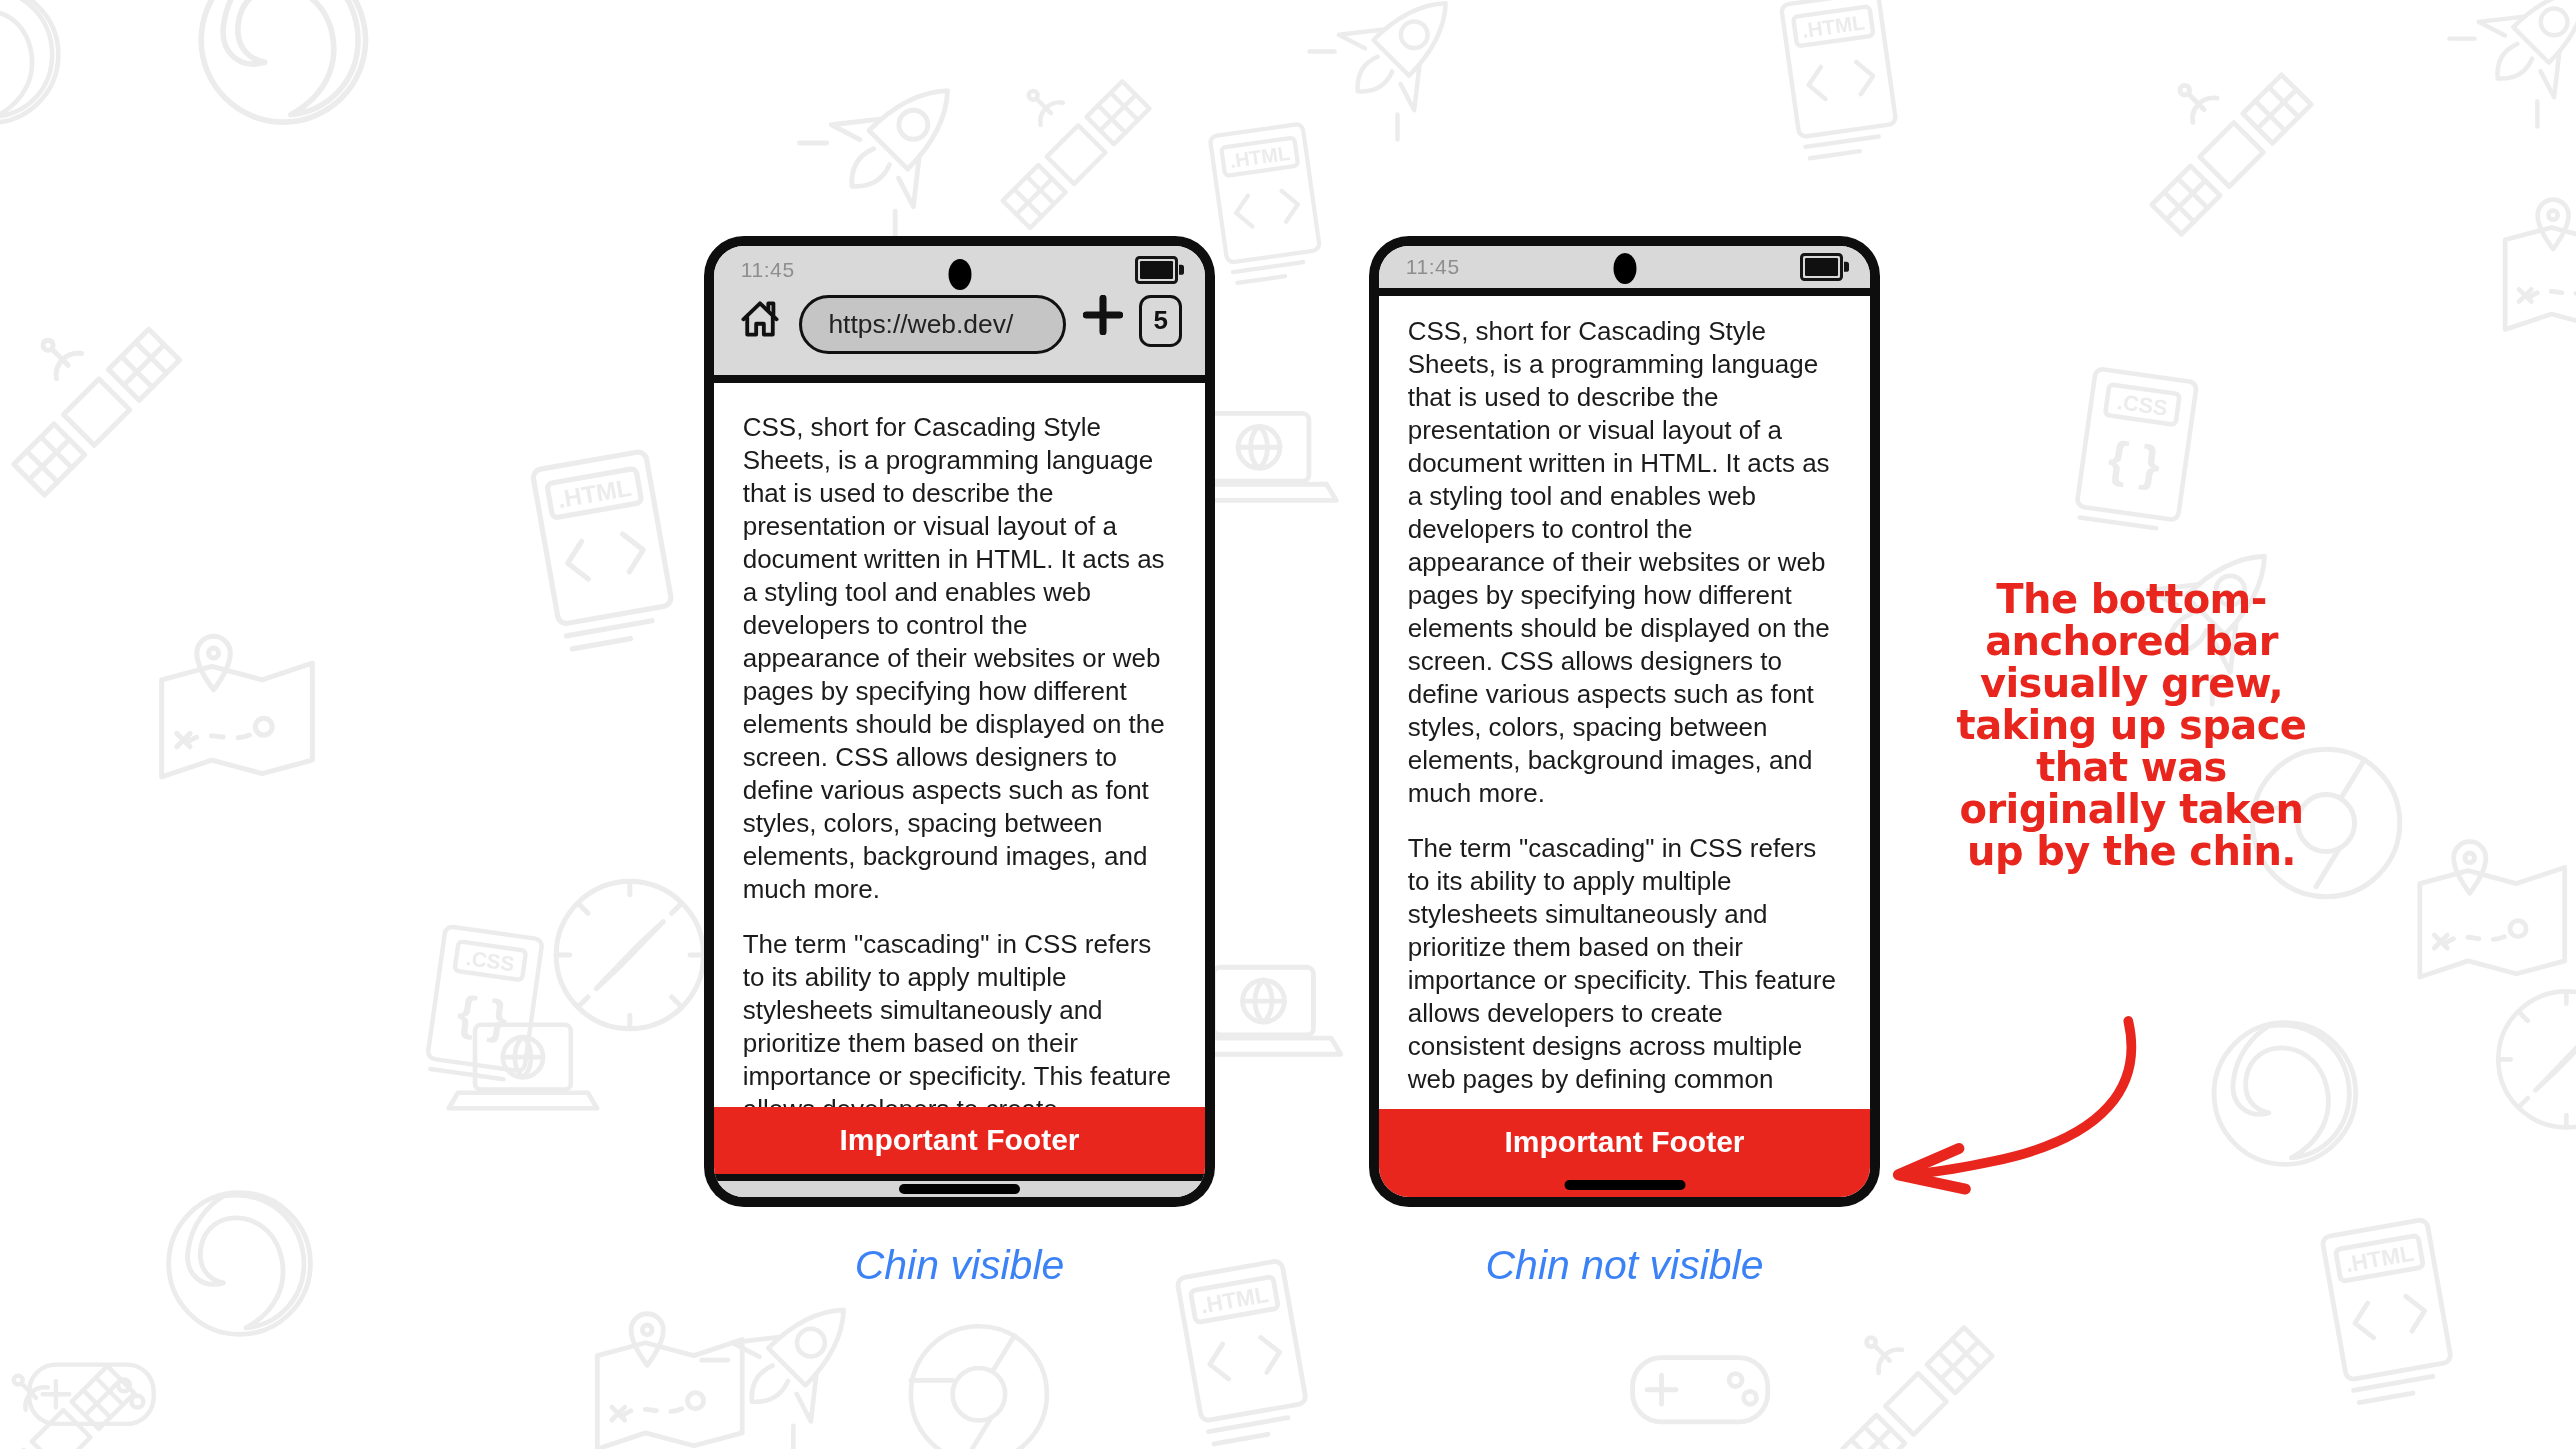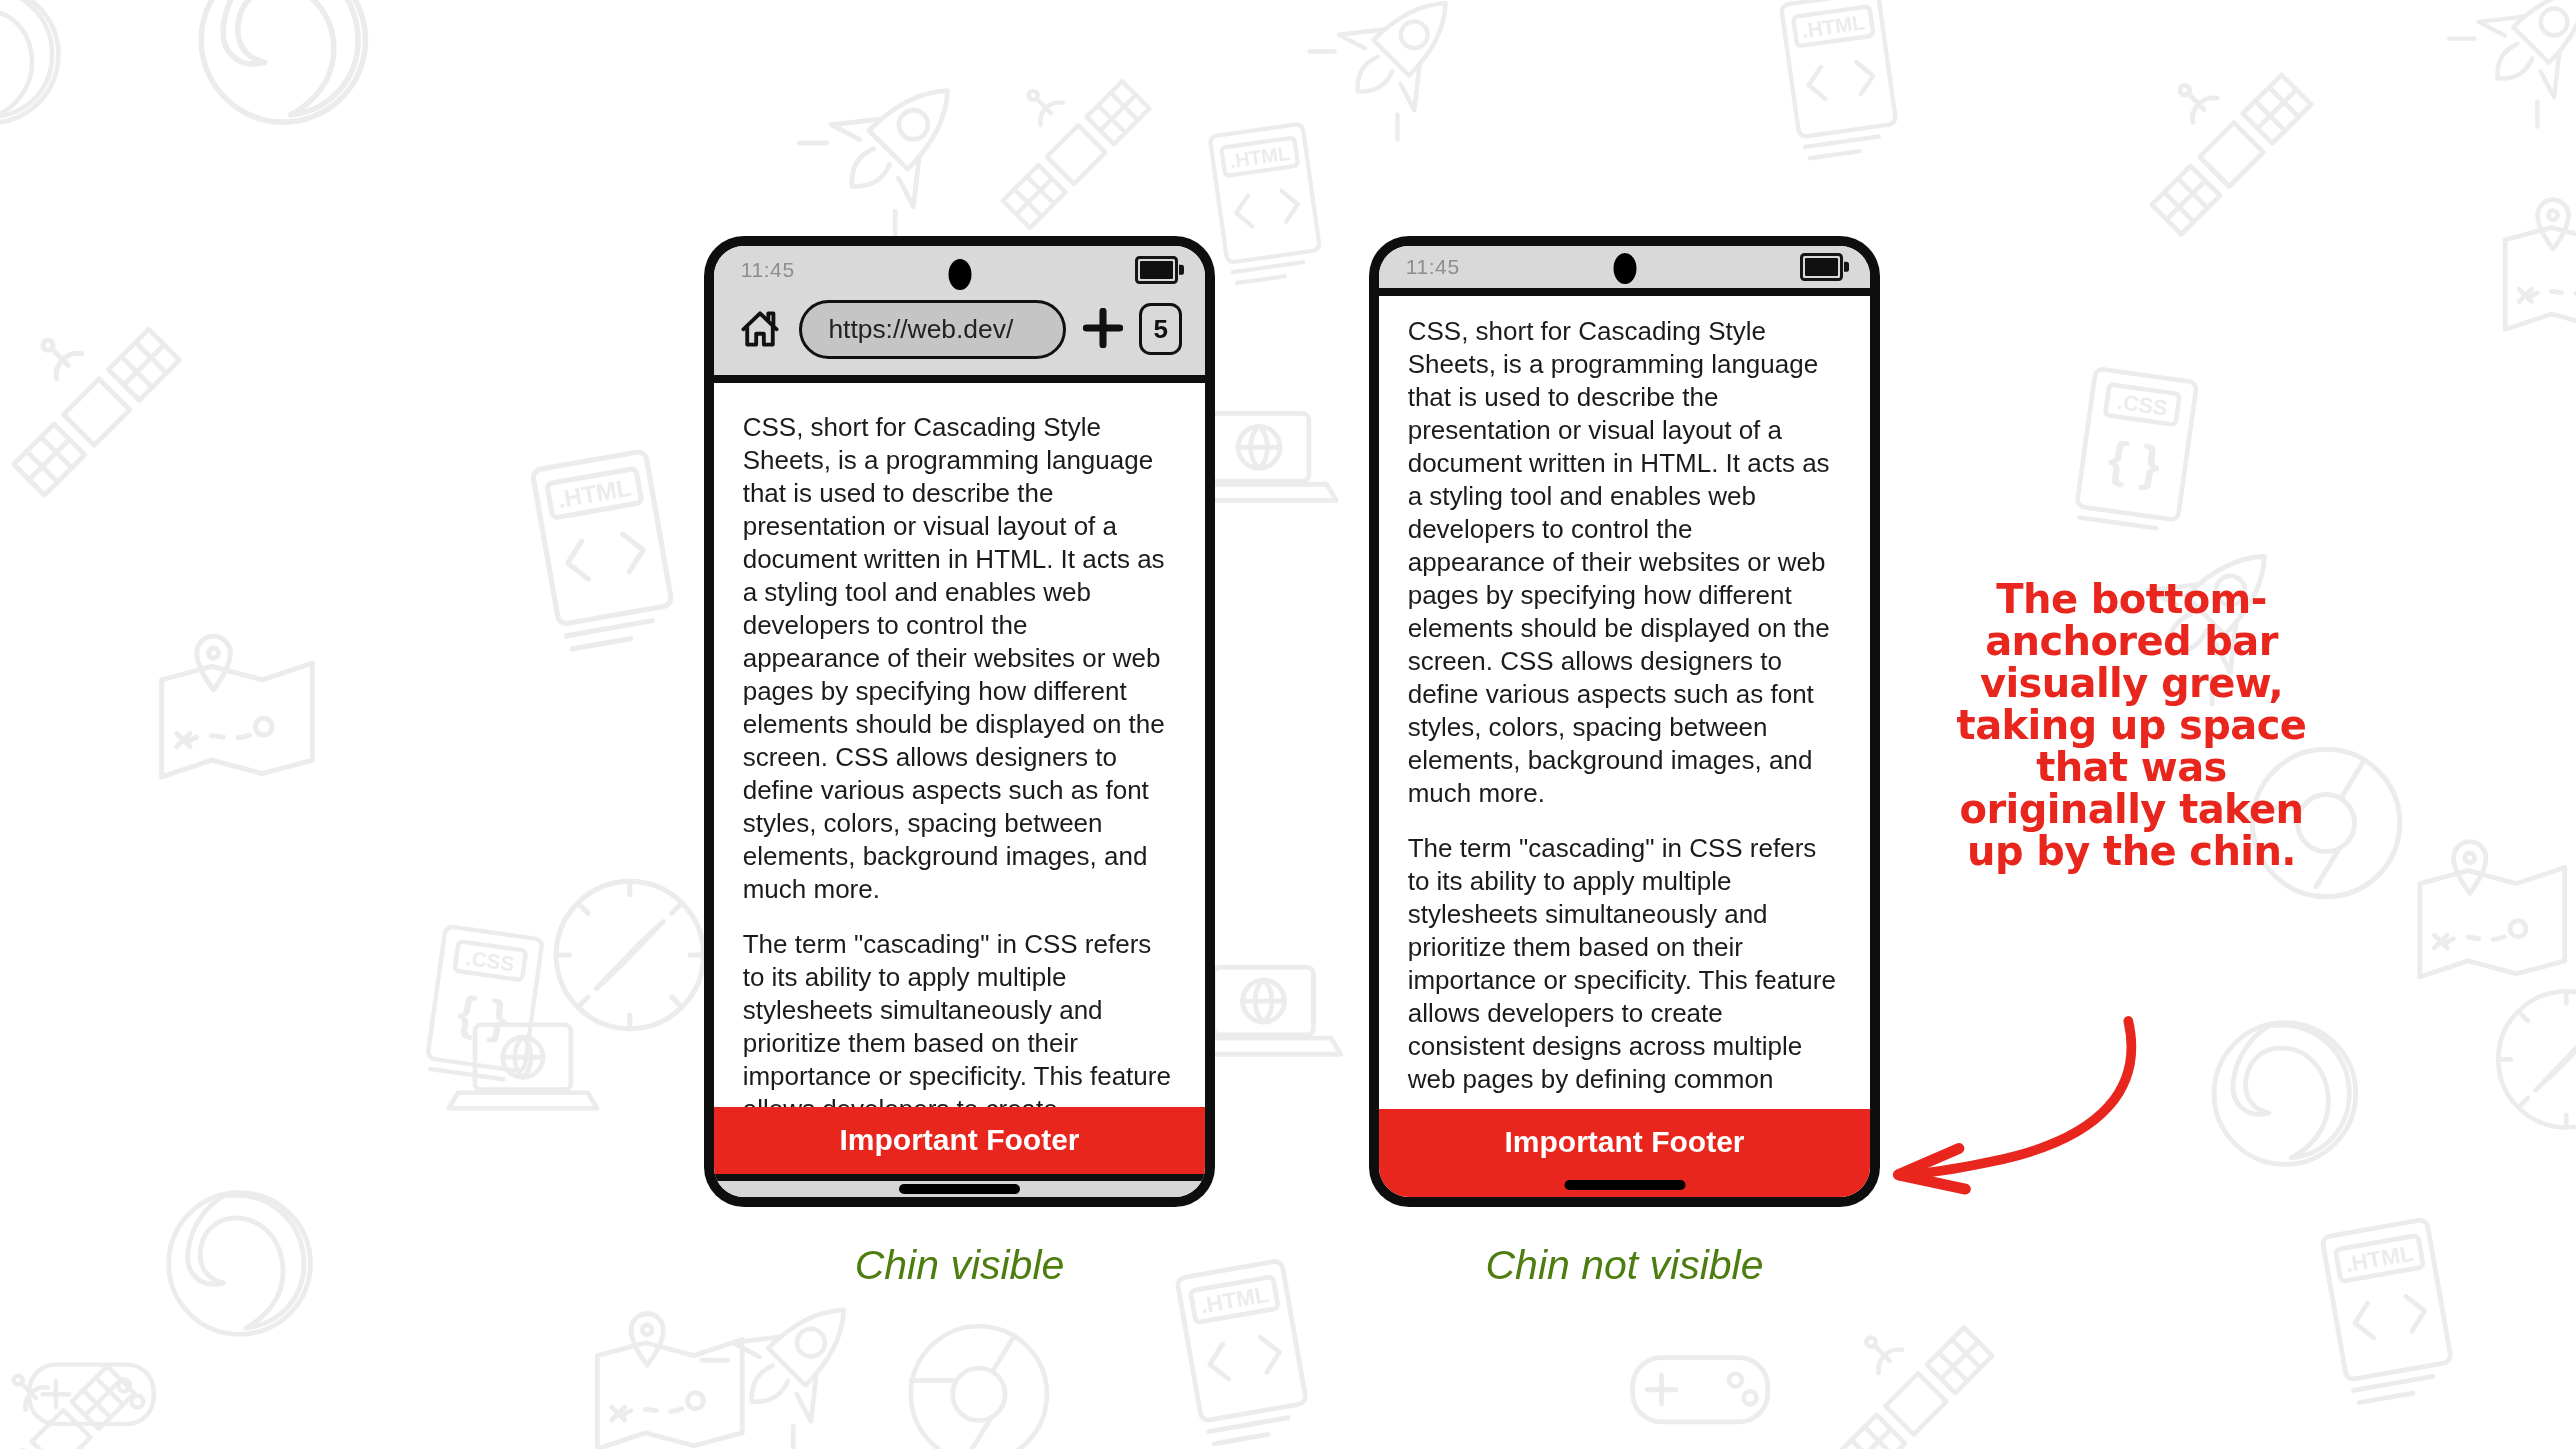--- a/index.html
+++ b/index.html
@@ -23,21 +23,21 @@
   .time{font-size:21px;color:#8e8e8e;letter-spacing:0.6px;}
   .camera-dot{position:absolute;left:50%;top:13px;transform:translateX(-50%);
               width:23px;height:31px;background:#000;border-radius:50%;}
   .statusbar-right .camera-dot{top:7.7px;}
   .battery{margin-left:auto;position:relative;width:37px;height:22px;border:3.2px solid #151515;
            border-radius:4.5px;box-sizing:content-box;}
   .battery-fill{position:absolute;inset:1.9px;background:#101010;border-radius:1.3px;}
   .battery-nub{position:absolute;right:-8.4px;top:50%;transform:translateY(-50%);
                width:5.2px;height:10.3px;background:#151515;border-radius:0 2.6px 2.6px 0;}
 
-  .urlbar{height:69px;display:flex;align-items:center;gap:16.7px;padding:0 23px 11.6px;}
+  .urlbar{height:69px;display:flex;align-items:flex-start;gap:16.7px;padding:0 23px 11.6px;}
   .url-pill{flex:1;height:59px;box-sizing:border-box;border:3.9px solid #111;background:#c5c5c5;
             border-radius:30px;display:flex;align-items:center;padding:0 26px;
             font-size:26.4px;color:#222;}
   .tab-btn{width:43px;height:52px;box-sizing:border-box;border:3.9px solid #111;border-radius:11.6px;
            display:flex;align-items:center;justify-content:center;font-size:26px;font-weight:700;color:#111;}
 
   .content{flex:1;overflow:hidden;background:#fff;padding:28px 29px 0;font-size:26px;
            line-height:33px;color:#1b1b1b;}
   .content-right{padding-top:19.3px;}
   .content p{margin:0 0 22px;white-space:pre-line;}
@@ -46,21 +46,21 @@
   .footer-left{height:67px;display:flex;align-items:center;justify-content:center;}
   .footer-right{height:88px;position:relative;display:flex;justify-content:center;
                 align-items:flex-start;padding-top:15.5px;box-sizing:border-box;}
   .screen-edge{flex:none;height:7.7px;background:#0e0e0e;}
   .chin{flex:none;height:16px;background:#d6d6d6;display:flex;align-items:center;justify-content:center;}
   .home-indicator{width:121px;height:9.7px;border-radius:5.2px;background:#000;}
   .home-indicator-in-footer{position:absolute;bottom:7.7px;left:50%;transform:translateX(-50%);}
 
   
   .caption{position:absolute;top:1242px;width:511px;text-align:center;font-style:italic;
-           font-size:41px;color:#4d7c0f;}
+           font-size:41px;color:#3b82f6;}
   .caption-left{left:704px;}
   .caption-right{left:1369px;}
 
   .annotation{position:absolute;left:1890px;top:578px;width:483px;text-align:center;
               font-family:"DejaVu Sans",sans-serif;font-weight:700;font-size:40px;
               line-height:42px;color:#e8261d;white-space:pre-line;letter-spacing:-0.6px;}
   .arrow-svg{position:absolute;left:1861px;top:995px;}
 </style>
 </head>
 <body>

